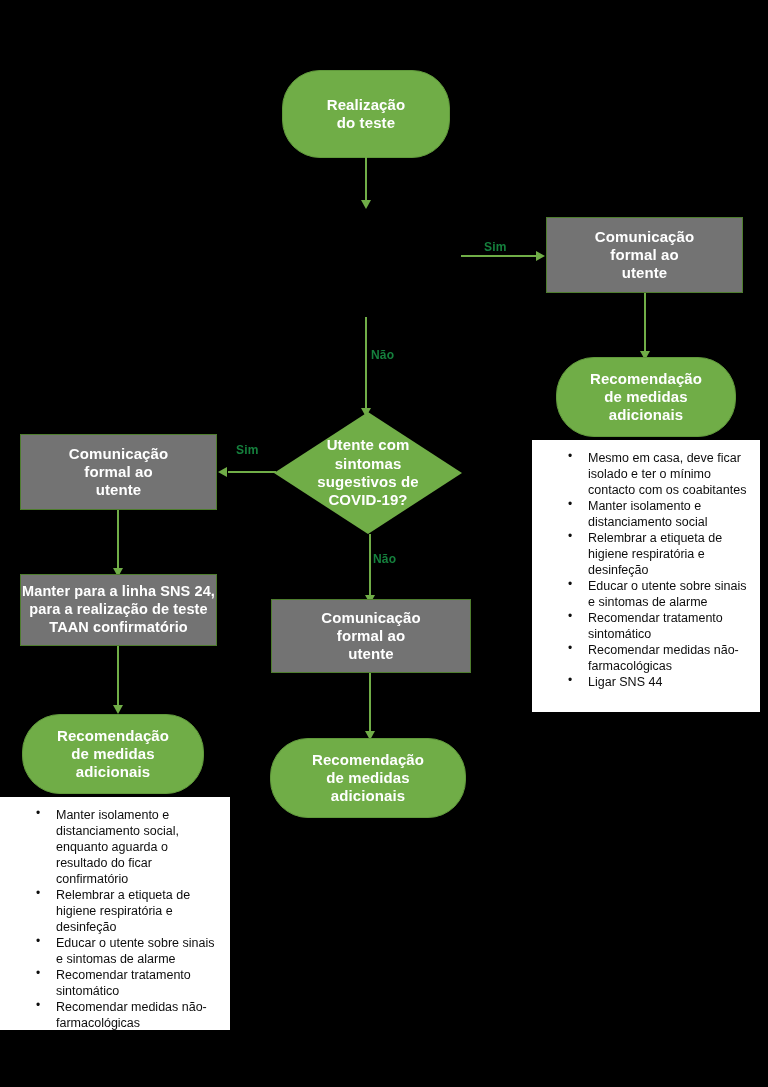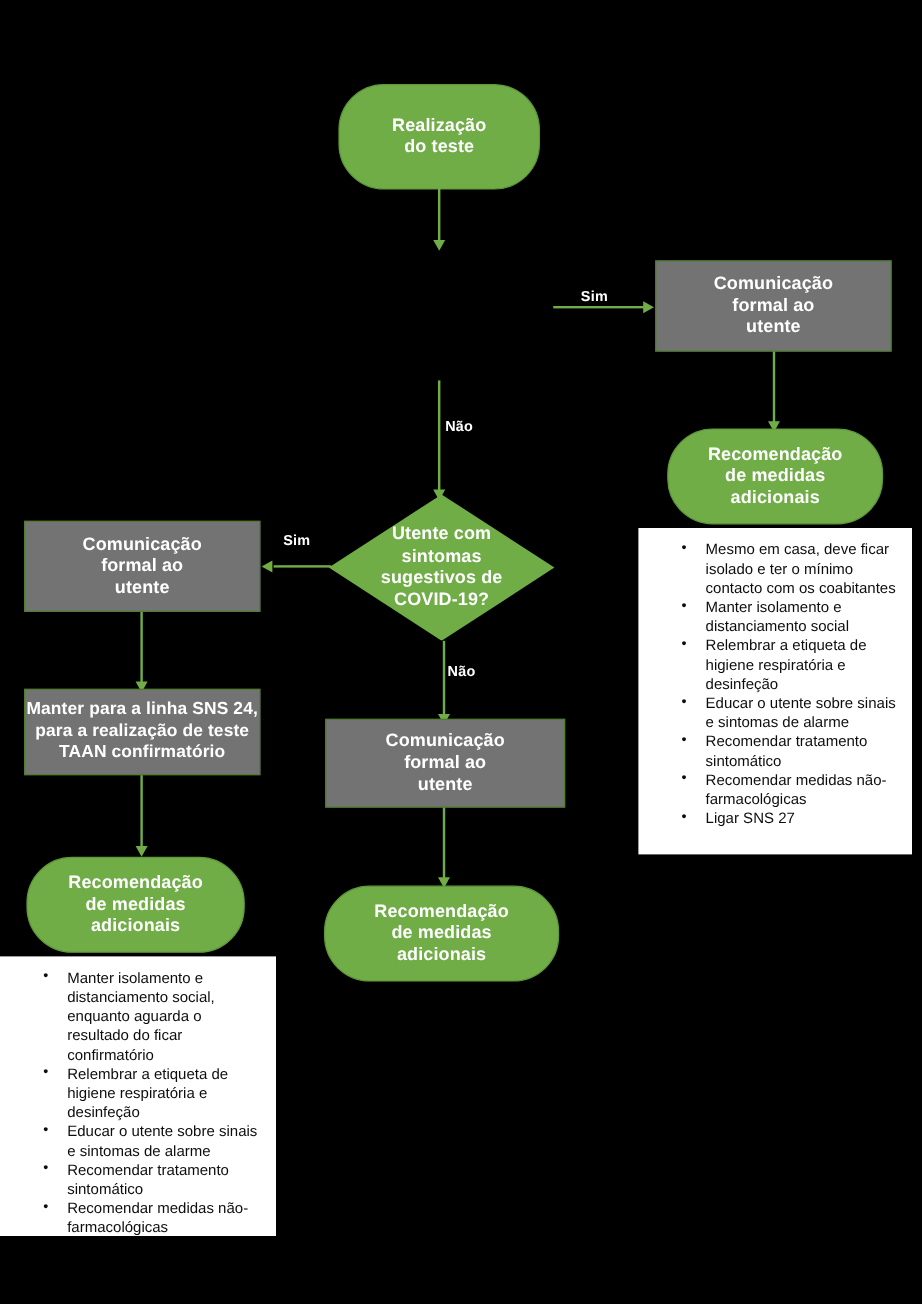--- a/index.html
+++ b/index.html
@@ -95,21 +95,21 @@
   .arrow-right {
     position: absolute;
     width: 0;
     height: 0;
     border-top: 5px solid transparent;
     border-bottom: 5px solid transparent;
     border-left: 9px solid #70AD47;
   }
   .edge-label {
     position: absolute;
-    color: #ffffff;
+    color: #15803d;
     font-size: 12px;
     font-weight: bold;
     letter-spacing: 0.2px;
     white-space: nowrap;
   }
 
   
   .note {
     position: absolute;
     background: #FFFFFF;
@@ -172,21 +172,21 @@
   </div>
 
   <div class="note" style="left:532px; top:440px; width:228px; height:272px;">
     <ul>
       <li>Mesmo em casa, deve ficar isolado e ter o mínimo contacto com os coabitantes</li>
       <li>Manter isolamento e distanciamento social</li>
       <li>Relembrar a etiqueta de higiene respiratória e desinfeção</li>
       <li>Educar o utente sobre sinais e sintomas de alarme</li>
       <li>Recomendar tratamento sintomático</li>
       <li>Recomendar medidas não-farmacológicas</li>
-      <li>Ligar SNS 27</li>
+      <li>Ligar SNS 44</li>
     </ul>
   </div>
 
   <div class="conn-v" style="left:365px; top:317px; height:95px;"></div>
   <div class="arrow-down" style="left:361px; top:408px;"></div>
   <div class="edge-label" style="left:371px; top:348px;">Não</div>
 
   <div class="node decision" style="left:274px; top:412px; width:188px; height:122px;">
     <div class="dia-shape"></div>
     <span class="dia-text">Utente com

